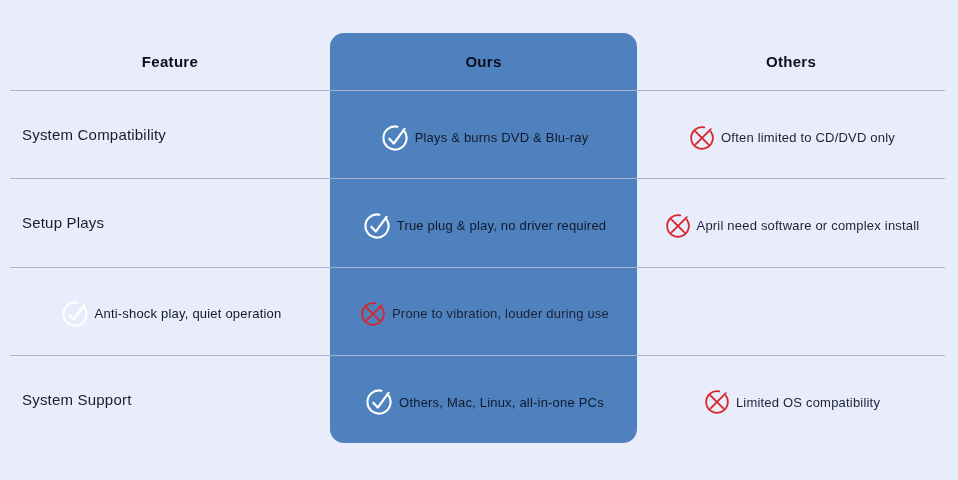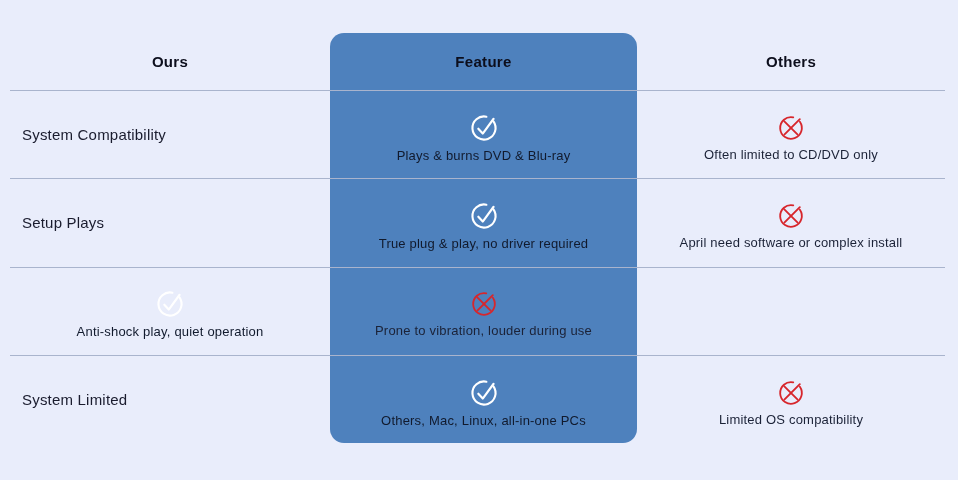--- a/index.html
+++ b/index.html
@@ -54,21 +54,21 @@
     color:var(--header-text);
   }
   .cell-feature{
     display:flex;align-items:center;
     padding-left:12px;
     font-size:15px;
     letter-spacing:.2px;
     color:var(--feature-text);
   }
   .cell-center{
-    display:flex;flex-direction:column;
+    display:flex;flex-direction:row;
     align-items:center;justify-content:center;
     gap:4px;
     text-align:center;
     padding-top:6px;
   }
   .desc{
     font-size:13px;
     letter-spacing:.2px;
     line-height:1.2;
   }
@@ -94,22 +94,22 @@
     </g>
   </defs>
 </svg>
 
 <div class="page">
   <div class="ours-card"></div>
 
   <div class="table">
 
     <div class="row header">
+      <div class="hcell">Feature</div>
       <div class="hcell">Ours</div>
-      <div class="hcell">Feature</div>
       <div class="hcell">Others</div>
     </div>
 
     <div class="row">
       <div class="cell-feature">System Compatibility</div>
       <div class="cell-center">
         <svg class="icon check-icon" width="32" height="32" viewBox="0 0 36 36">
             <use href="#check-circle"></use>
           </svg>
         <div class="desc ours">Plays &amp; burns DVD &amp; Blu-ray</div>
@@ -147,21 +147,21 @@
       </div>
       <div class="cell-center">
         <svg class="icon x-icon" width="30" height="30" viewBox="0 0 36 36">
             <use href="#x-circle"></use>
           </svg>
         <div class="desc others">Prone to vibration, louder during use</div>
       </div>
     </div>
 
     <div class="row">
-      <div class="cell-feature">System Limited</div>
+      <div class="cell-feature">System Support</div>
       <div class="cell-center">
         <svg class="icon check-icon" width="32" height="32" viewBox="0 0 36 36">
             <use href="#check-circle"></use>
           </svg>
         <div class="desc ours">Others, Mac, Linux, all-in-one PCs</div>
       </div>
       <div class="cell-center">
         <svg class="icon x-icon" width="30" height="30" viewBox="0 0 36 36">
             <use href="#x-circle"></use>
           </svg>

